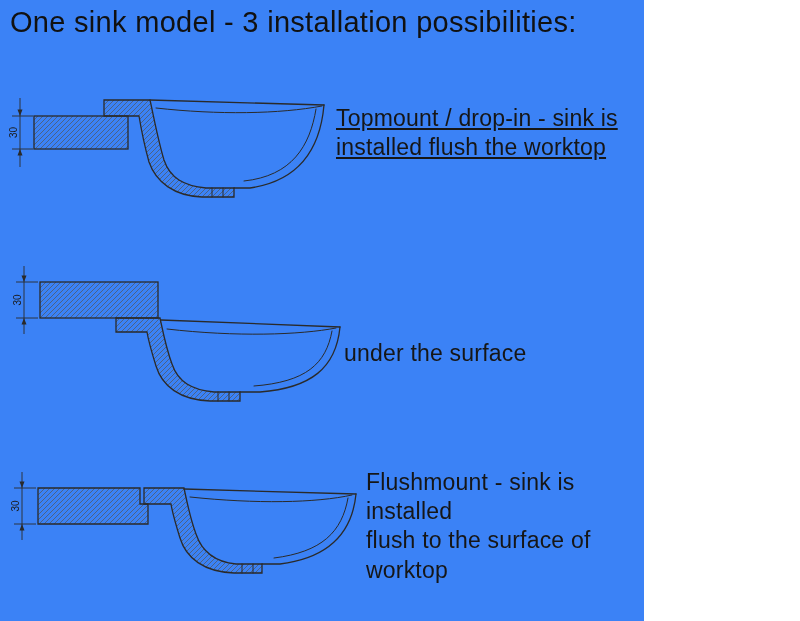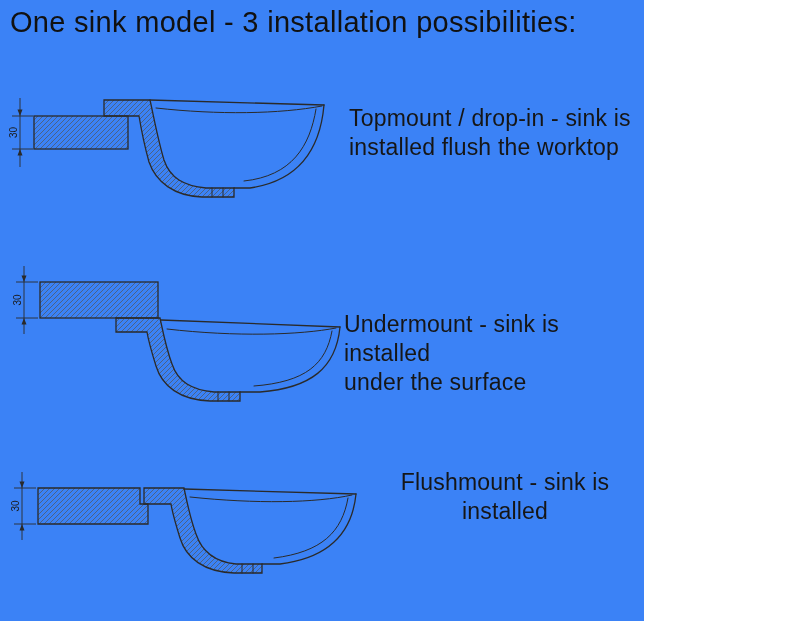--- a/index.html
+++ b/index.html
@@ -9,23 +9,23 @@
     font-family:"Liberation Sans", sans-serif; color:#1a1a1a; overflow:hidden;
   }
   .title {
     position:absolute; left:10px; top:6px;
     font-size:29px; font-weight:400; letter-spacing:0.3px; color:#111;
   }
   .caption {
     position:absolute; font-size:23px; line-height:1.27; color:#161616;
     letter-spacing:0.2px;
   }
-  .c1 { left:349px; top:104px; }
+  .c1 { left:336px; top:104px;text-decoration:underline; }
   .c2 { left:344px; top:310px; }
-  .c3 { left:366px; top:468px;text-align:center; }
+  .c3 { left:366px; top:468px; }
   svg.drawing { position:absolute; }
   .d1 { left:6px;  top:78px;  }
   .d2 { left:8px;  top:260px; }
   .d3 { left:8px;  top:470px; }
   .ln   { stroke:#2a2a2a; stroke-width:1.3; fill:none; stroke-linecap:round; }
   .thin { stroke:#2a2a2a; stroke-width:1;   fill:none; stroke-linecap:round; }
   .dim  { stroke:#2a2a2a; stroke-width:0.9; fill:none; }
   .arrow { fill:#2a2a2a; stroke:none; }
   text.dim-label { font-size:10px; fill:#1a1a1a; font-family:"Liberation Sans", sans-serif; }
 </style>
@@ -84,21 +84,21 @@
       <rect x="32" y="22" width="118" height="36" fill="url(#hatchU)" stroke="#2a2a2a" stroke-width="1.3"></rect>
       <path d="M108,58 L152,58 C155,72 158,88 164,104 C170,122 184,130 206,132 L232,132 L232,141 L202,141 C172,140 154,126 148,106 C143,90 140,78 139,72 L108,72 Z" fill="url(#hatchU)" stroke="#2a2a2a" stroke-width="1.3"></path>
       <path class="ln" d="M153,60 L332,67"></path>
       <path class="thin" d="M159,69 C228,77 292,75 328,68"></path>
       <path class="ln" d="M332,67 C328,108 303,128 252,132 L232,132"></path>
       <path class="thin" d="M324,71 C318,104 298,122 246,126"></path>
       <line class="thin" x1="210" y1="132" x2="210" y2="141"></line>
       <line class="thin" x1="221" y1="132" x2="221" y2="141"></line>
     </svg>
     <p class="caption c2">
-      <span>Undermount - sink is installed</span><br>
+      <br>
       <span>under the surface</span>
     </p>
   </section>
 
   <section>
     <svg class="drawing d3" width="360" height="130" viewBox="0 0 360 130">
       <defs>
         <pattern id="hatchF" patternUnits="userSpaceOnUse" width="5" height="5">
           <path d="M0,5 L5,0" stroke="#555" stroke-width="0.7"></path>
         </pattern>
@@ -115,16 +115,17 @@
       <path d="M136,18 L176,18 C179,32 182,48 188,64 C194,82 208,92 228,94 L254,94 L254,103 L226,103 C196,102 178,88 172,68 C167,52 164,40 163,34 L136,34 Z" fill="url(#hatchF)" stroke="#2a2a2a" stroke-width="1.3"></path>
       <path class="ln" d="M176,19 L348,24"></path>
       <path class="thin" d="M182,27 C248,34 308,33 344,25"></path>
       <path class="ln" d="M348,24 C344,64 320,88 272,94 L254,94"></path>
       <path class="thin" d="M340,28 C334,62 314,82 266,88"></path>
       <line class="thin" x1="234" y1="94" x2="234" y2="103"></line>
       <line class="thin" x1="245" y1="94" x2="245" y2="103"></line>
     </svg>
     <p class="caption c3">
       <span>Flushmount - sink is installed</span><br>
+      <span>flush to the surface of worktop</span>
     </p>
   </section>
 
 </div>
 
 </body></html>

